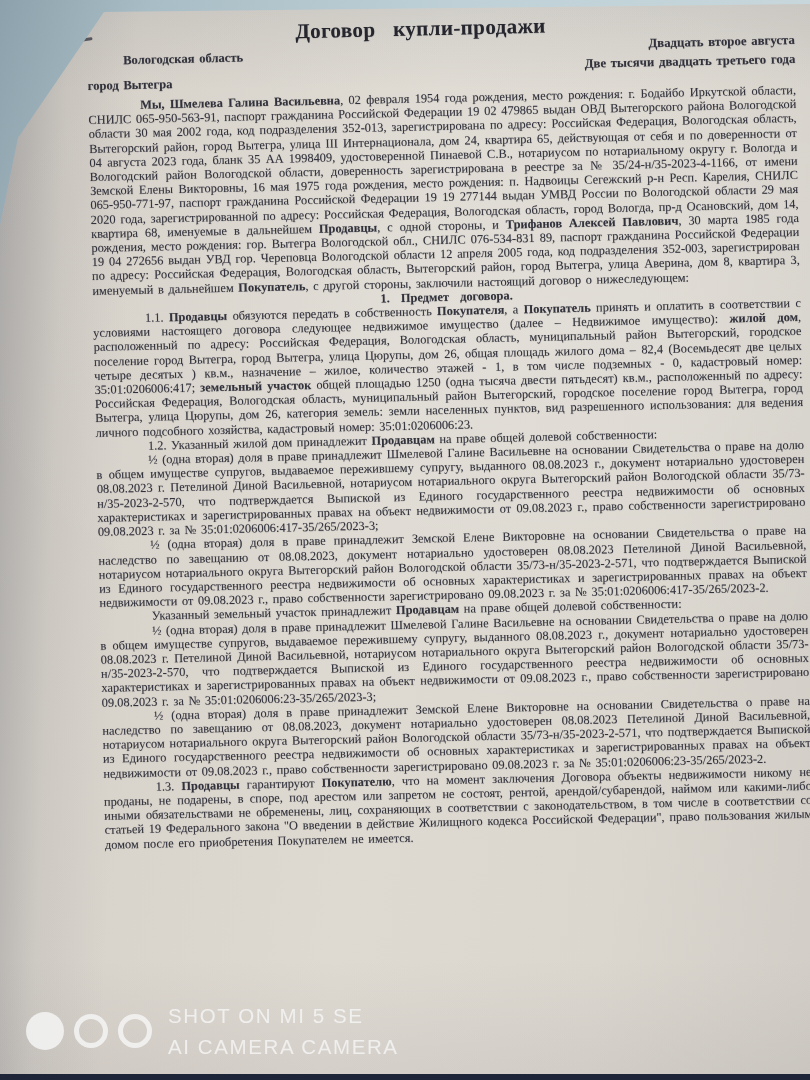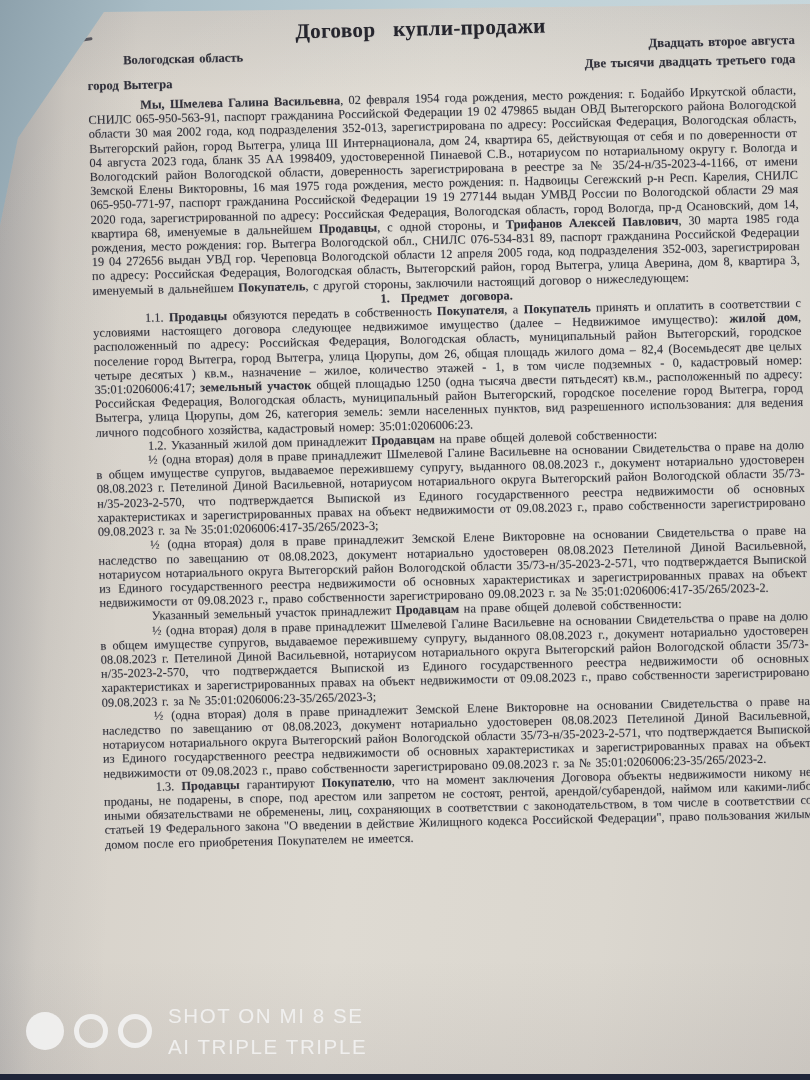--- a/index.html
+++ b/index.html
@@ -103,19 +103,19 @@
 
   <div class="vignette"></div>
 
   <div class="watermark">
     <div class="dots">
       <span class="dot filled"></span>
       <span class="dot"></span>
       <span class="dot"></span>
     </div>
     <div class="wm-text">
-      <div>SHOT ON MI 8 SE</div>
-      <div>AI TRIPLE TRIPLE</div>
+      <div>SHOT ON MI 5 SE</div>
+      <div>AI CAMERA CAMERA</div>
     </div>
   </div>
 
   <div class="bottom-bar"></div>
 </div>
 
 </body></html>

